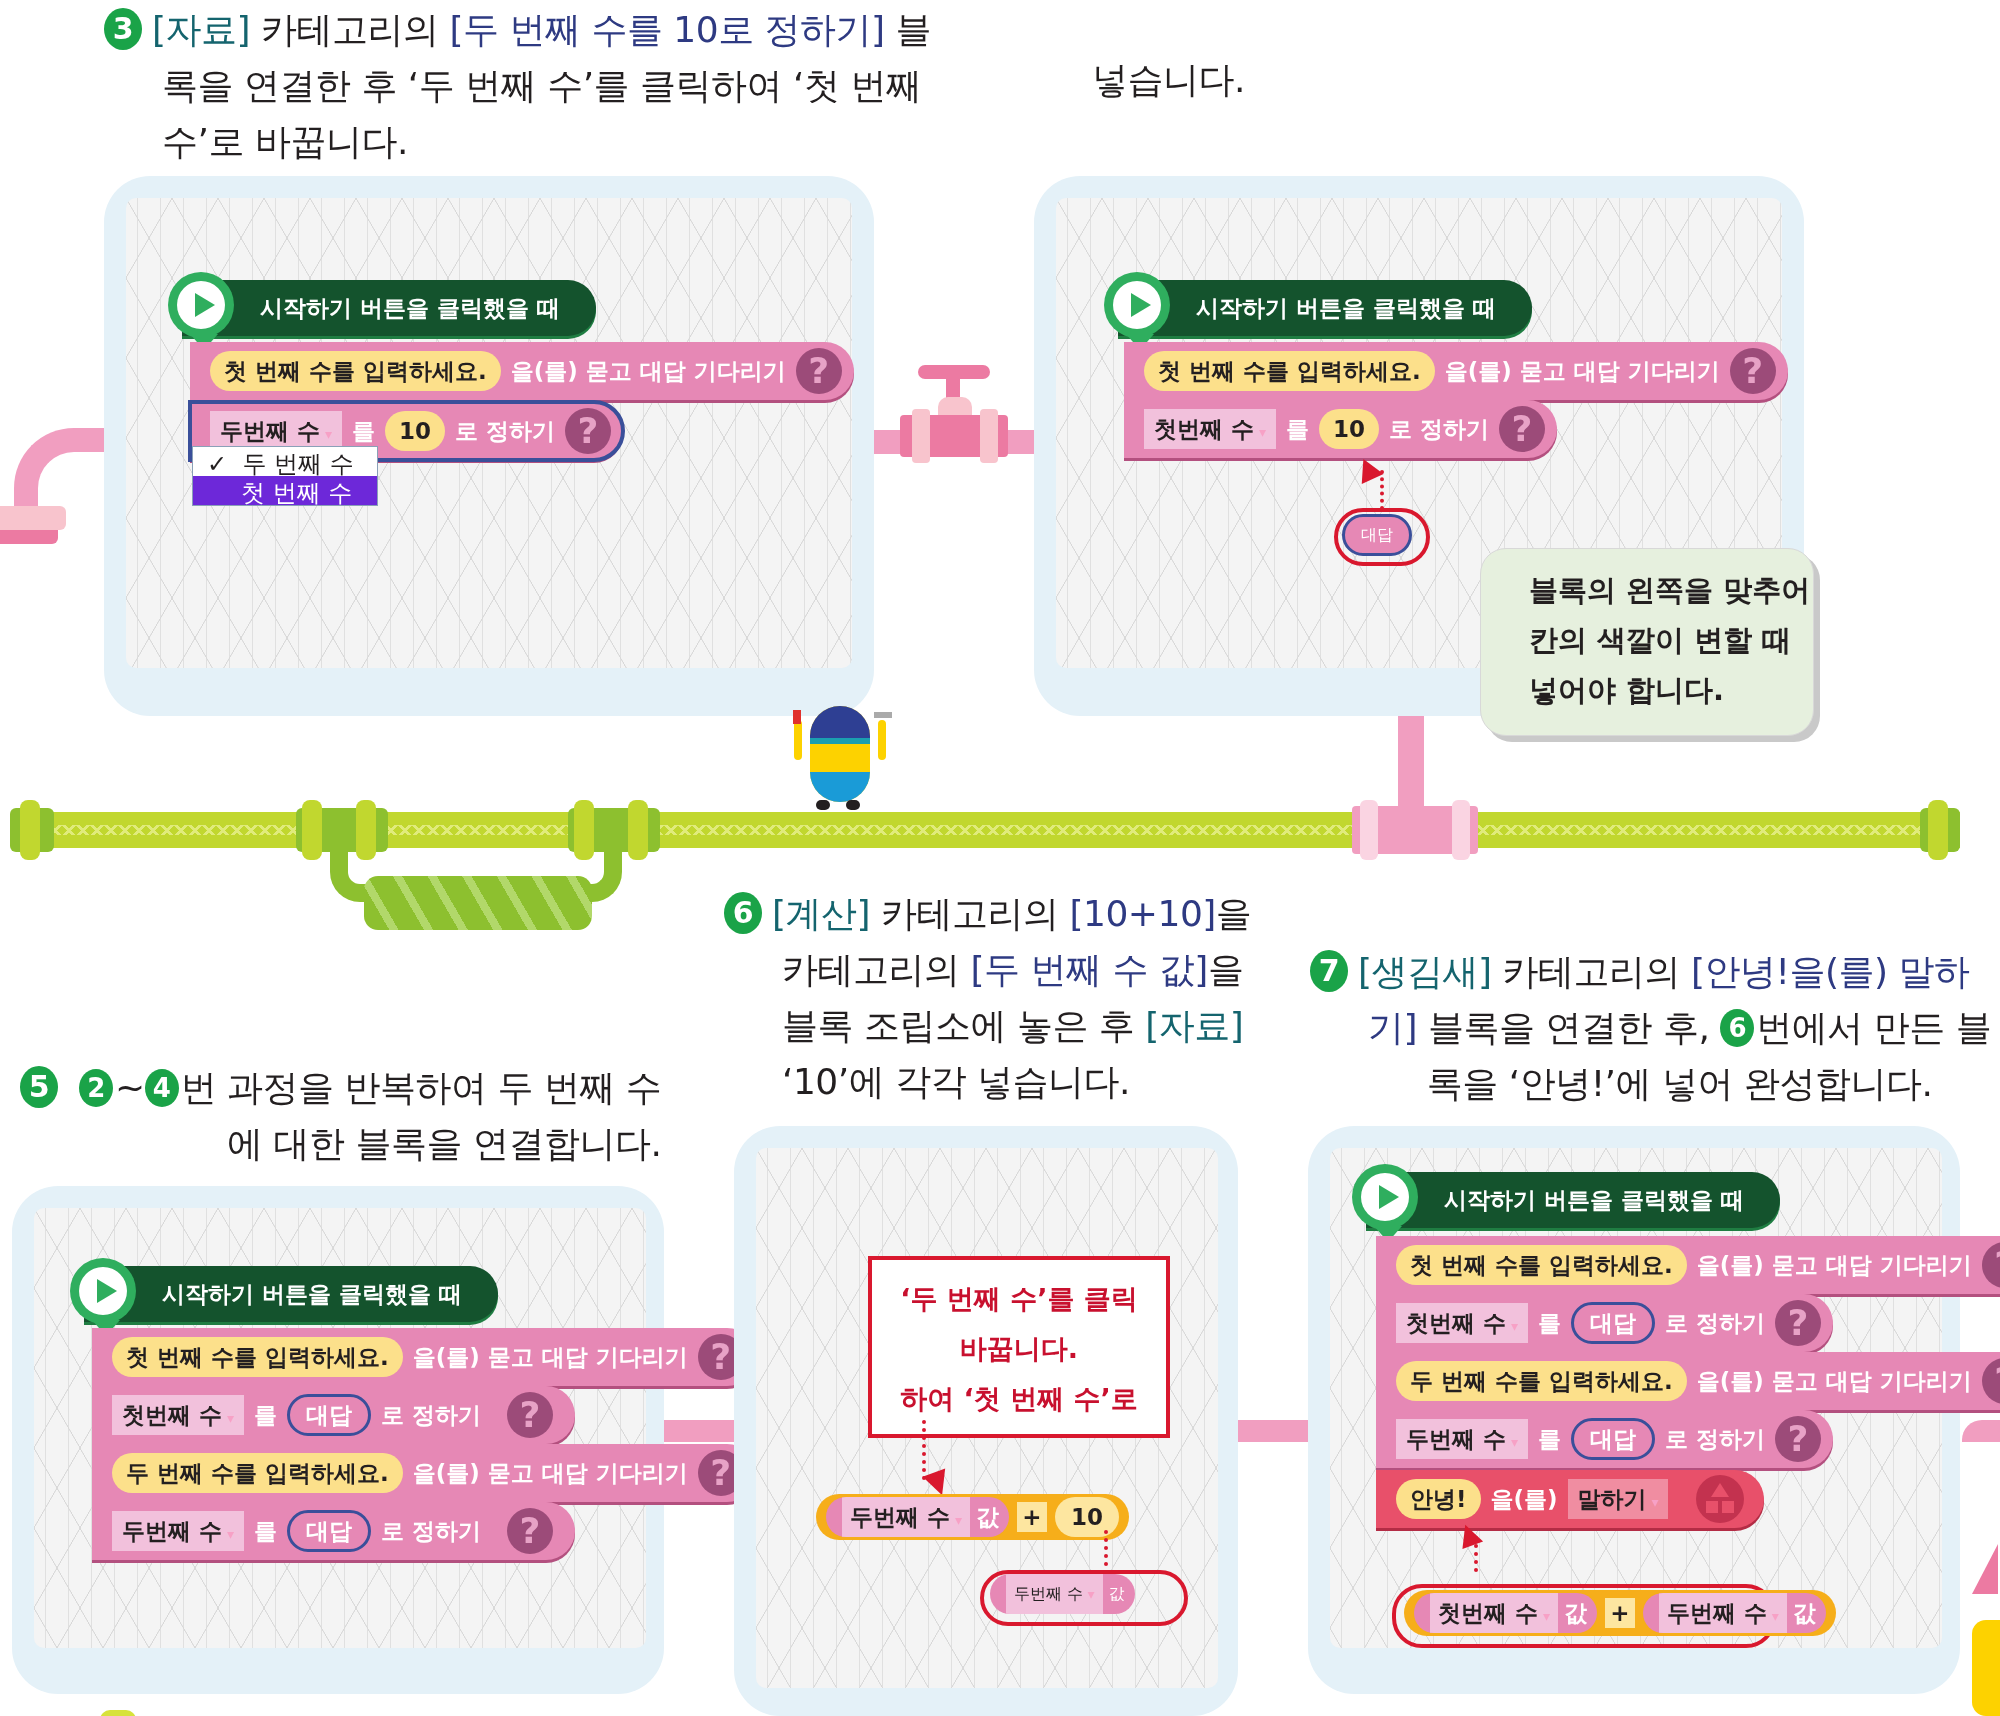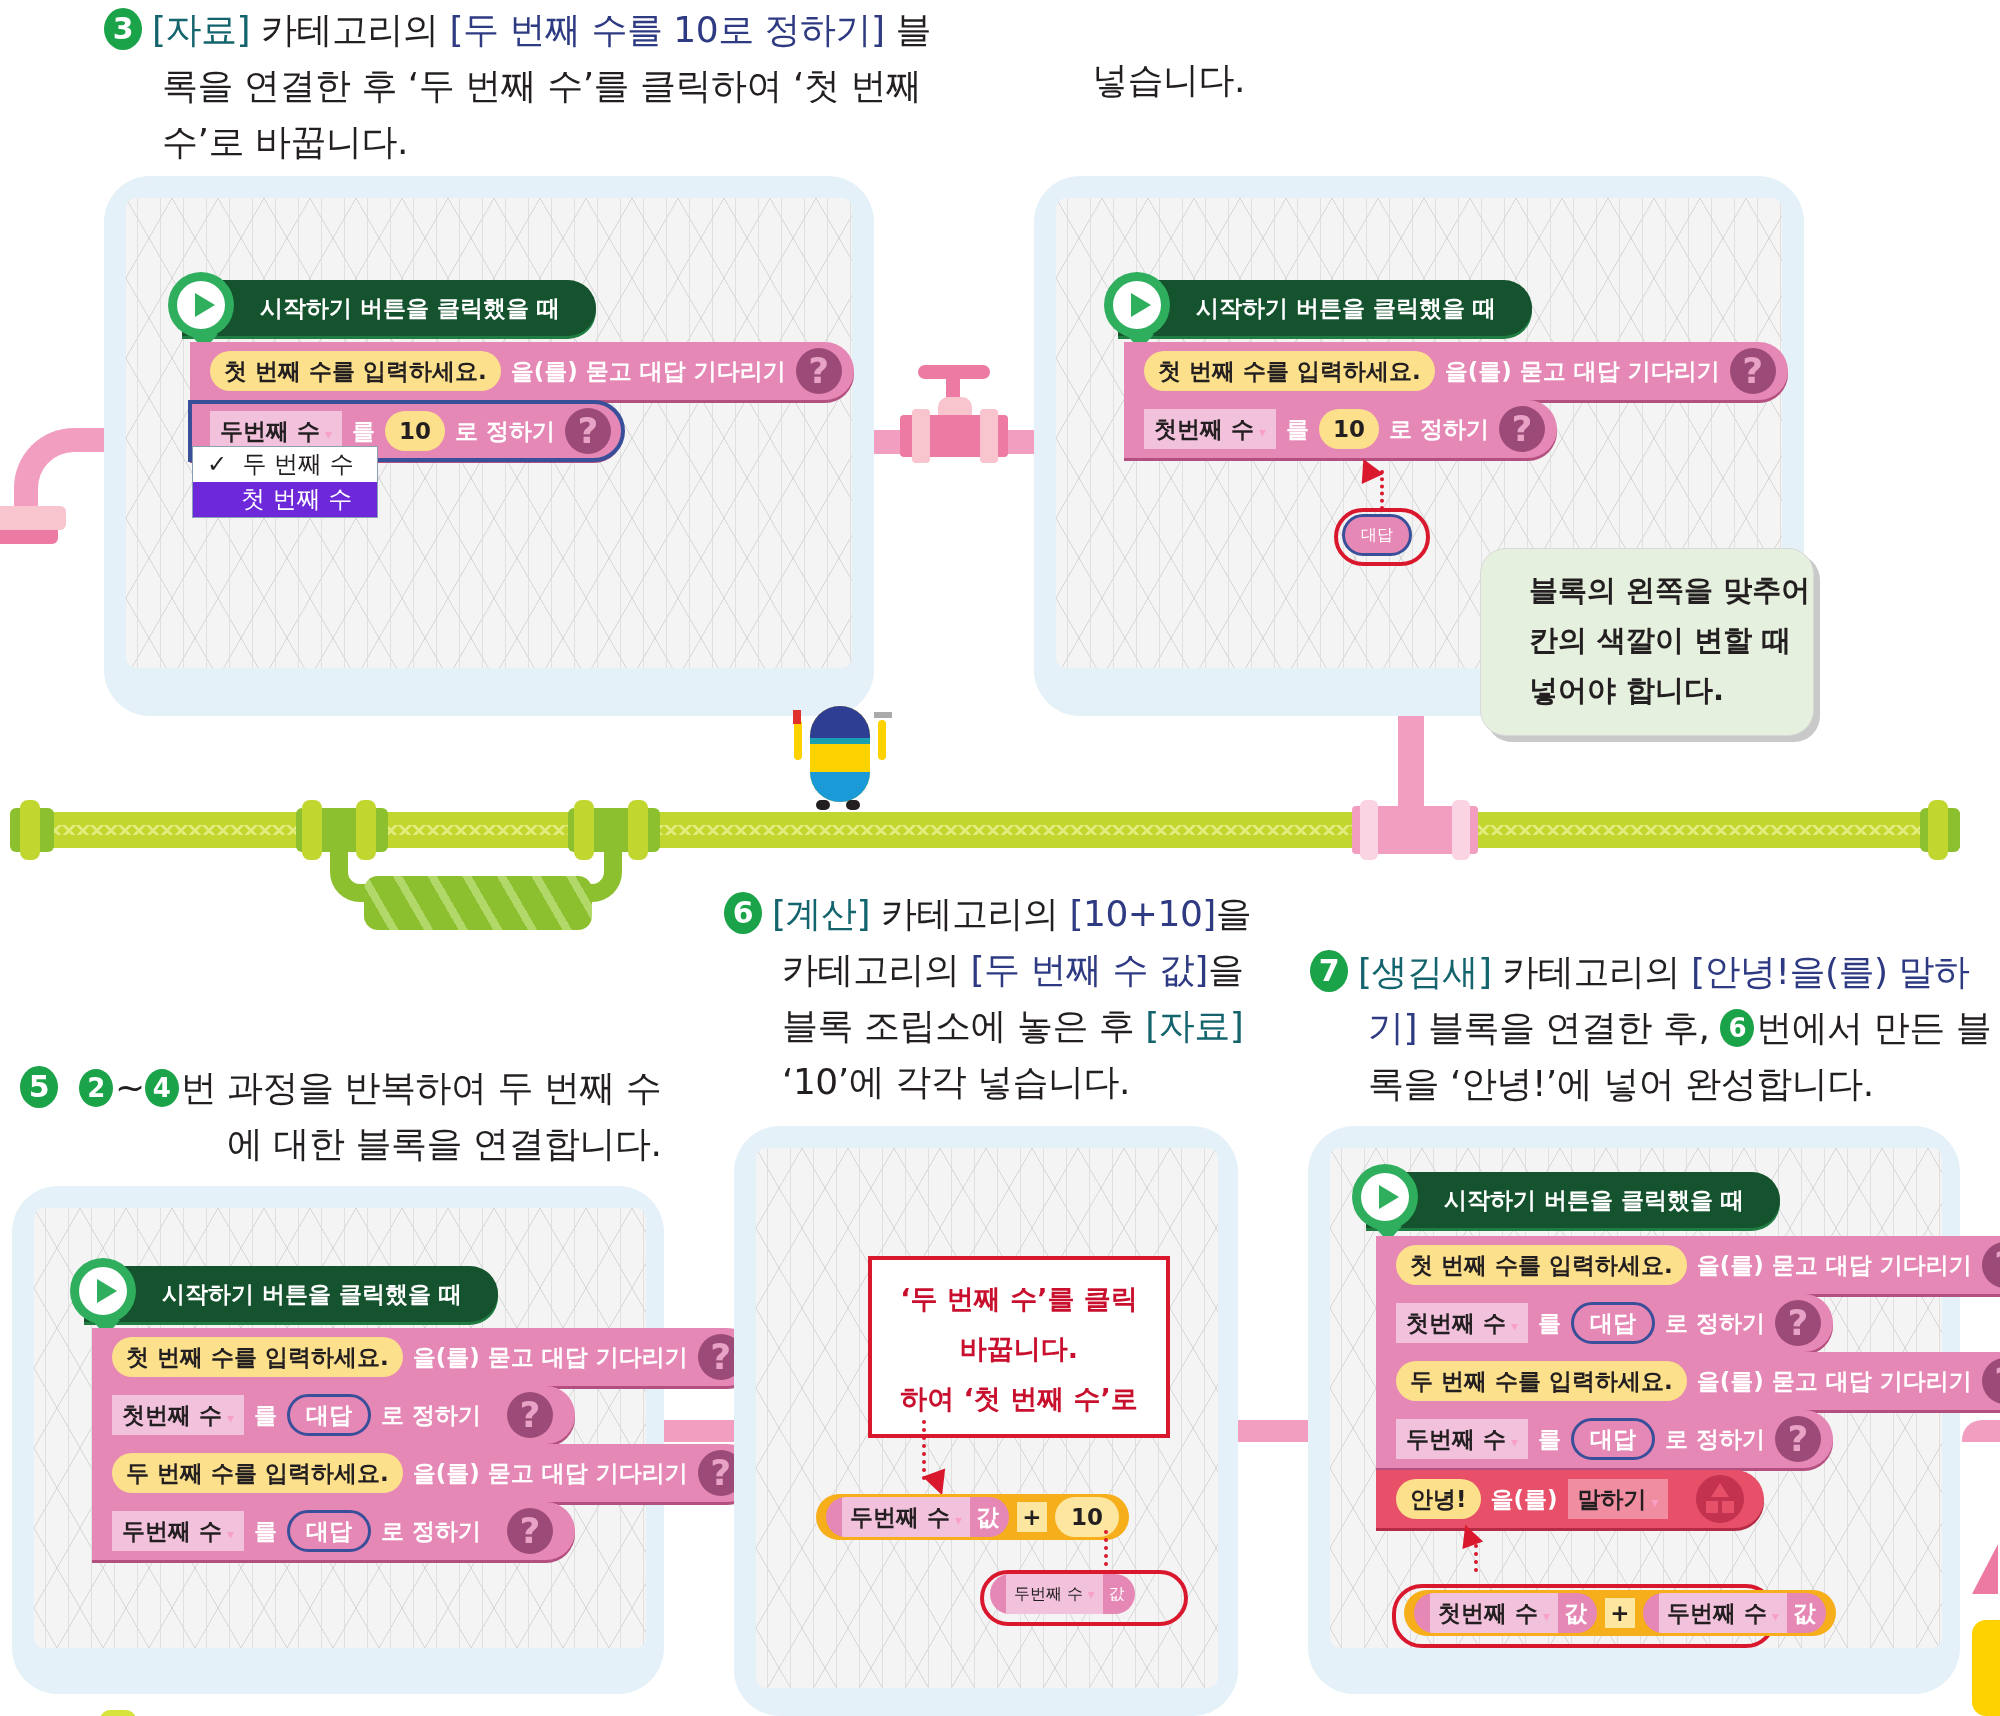--- a/index.html
+++ b/index.html
@@ -46,21 +46,21 @@
   .dd { background:#f2c1dc; color:#231f20; height:40px; line-height:40px; padding:0 10px; }
   .dd::after { content:" ▾"; color:#f7a1c6; font-size:14px; }
   .ans { border:3px solid #3a4f9a; border-radius:22px; height:36px; line-height:36px; padding:0 16px; color:#fff; background:#e688b5; }
   .q { width:46px; height:46px; border-radius:50%; background:#9c4b79; color:#e7a2c6; font-size:36px; line-height:46px; text-align:center; font-weight:bold; }
   .shp { width:48px; height:48px; border-radius:50%; background:#c3324f; position:relative; }
   .shp::before { content:""; position:absolute; left:15px; top:8px; border-bottom:14px solid #e8506a; border-left:9px solid transparent; border-right:9px solid transparent; }
   .shp::after { content:""; position:absolute; left:10px; top:26px; width:12px; height:12px; background:#e8506a; box-shadow:16px 0 0 #e8506a; border-radius:0 0 0 0; }
 
   
   .menu { position:absolute; width:184px; background:#fff; border:1px solid #8aa0b8; font-size:24px; }
-  .menu div { height:35px; line-height:35px; padding-left:14px; }
+  .menu div { height:29px; line-height:35px; padding-left:14px; }
   .menu .hi { background:#6d28d9; color:#fff; }
 
   
   .calc { position:absolute; height:46px; background:#f6ae1a; border-radius:23px; display:flex; align-items:center; padding:0 10px; gap:8px; font-size:23px; font-weight:bold; }
   .val { display:flex; height:40px; border-radius:20px; overflow:hidden; background:#e688b5; padding-left:16px; }
   .val .n { background:#f2c1dc; color:#231f20; line-height:40px; padding:0 8px; }
   .val .n::after { content:" ▾"; color:#f7a1c6; font-size:14px; }
   .val .v { color:#fff; line-height:40px; padding:0 10px 0 6px; }
   .plus { background:#fde6a0; width:30px; height:30px; line-height:30px; text-align:center; }
   .ten { background:#fde6a0; border-radius:20px; height:40px; line-height:40px; padding:0 16px; }
@@ -206,21 +206,21 @@
 <div class="step" style="left:724px; top:886px;">
   <span class="line"><span class="num">6</span><span class="cat">[계산]</span><span> 카테고리의 </span><span class="blk">[10+10]</span><span>을</span></span>
   <span class="line" style="padding-left:58px;"><span>카테고리의 </span><span class="blk">[두 번째 수 값]</span><span>을</span></span>
   <span class="line" style="padding-left:58px;"><span>블록 조립소에 놓은 후 </span><span class="cat">[자료]</span></span>
   <span class="line" style="padding-left:58px;">‘10’에 각각 넣습니다.</span>
 </div>
 
 <div class="step" style="left:1310px; top:944px;">
   <span class="line"><span class="num">7</span><span class="cat">[생김새]</span><span> 카테고리의 </span><span class="blk">[안녕!을(를) 말하</span></span>
   <span class="line" style="padding-left:58px;"><span class="blk">기]</span><span> 블록을 연결한 후, </span><span class="num sm">6</span><span>번에서 만든 블</span></span>
-  <span class="line" style="padding-left:58px;">록을 ‘안녕!’에 넣어 완성합니다.</span>
+  <span class="line" style="padding-left:58px;text-align:center;">록을 ‘안녕!’에 넣어 완성합니다.</span>
 </div>
 
 <div class="step" style="left:20px; top:1060px;">
   <span class="line"><span class="num">5</span> <span class="num sm">2</span><span>~</span><span class="num sm">4</span><span>번 과정을 반복하여 두 번째 수</span></span>
   <span class="line" style="padding-left:58px;text-align:right;">에 대한 블록을 연결합니다.</span>
 </div>
 
 <div class="panel" style="left:12px; top:1186px; width:652px; height:508px;">
   <div class="grid" style="left:22px; top:22px; width:612px; height:440px;"></div>
 </div>

